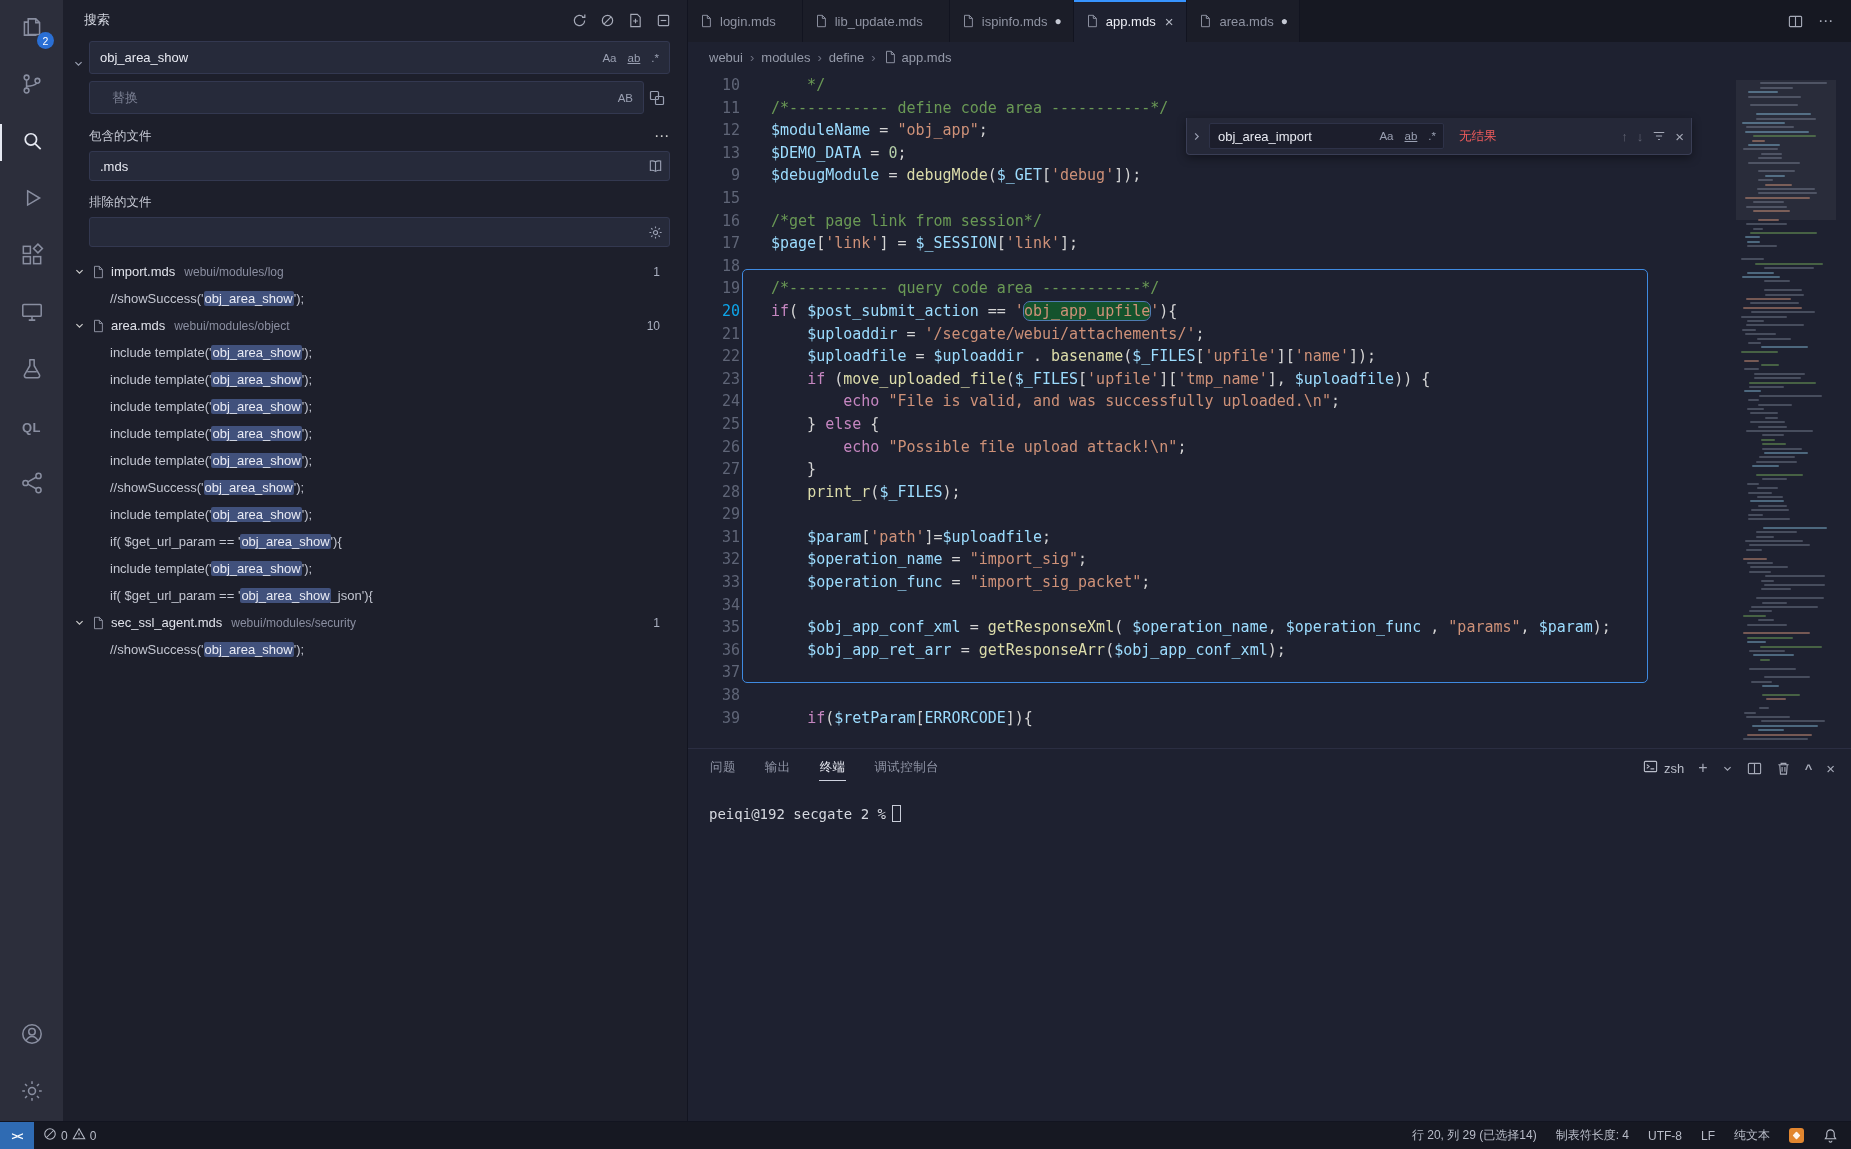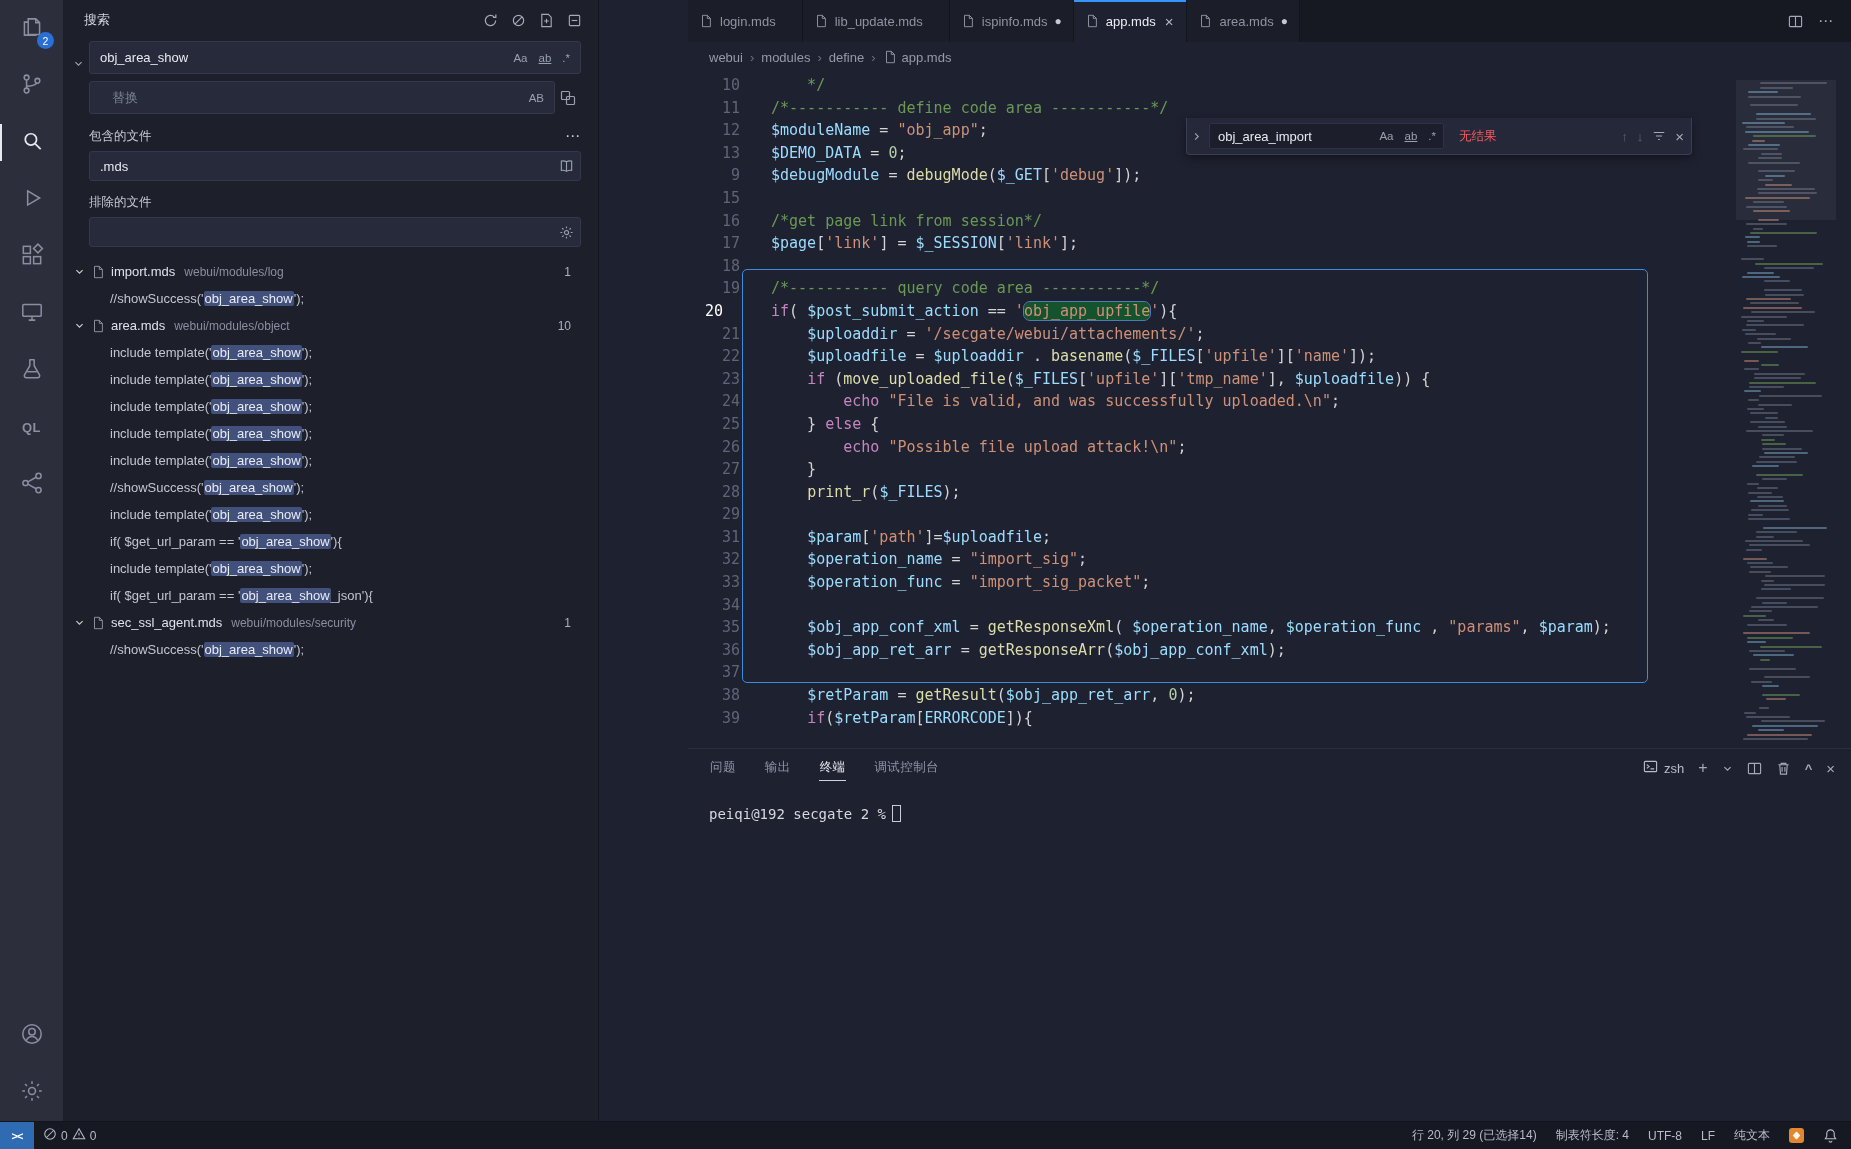--- a/index.html
+++ b/index.html
@@ -21,21 +21,21 @@
     color:#898ea0; position:relative; cursor:pointer; }
   .ab-item.active { color:#e6e9f2; }
   .ab-item.active::before { content:""; position:absolute; left:0; top:10px; bottom:10px; width:2px; background:#e6e9f2; }
   .ab-badge { position:absolute; right:9px; bottom:8px; min-width:17px; height:17px; border-radius:9px;
     background:#2a6fd4; color:#fff; font-size:10.5px; display:flex; align-items:center; justify-content:center; padding:0 3px; }
   .ab-spacer { flex:1; }
   .ab-ql { font-size:13px; font-weight:700; letter-spacing:.5px; }
 
   
   .sidebar {
-    position:absolute; left:63px; top:0; width:536px; bottom:28px;
+    position:absolute; left:63px; top:0; width:625px; bottom:28px;
     background:#1d1f2b; border-right:1px solid #121420;
   }
   .side-header { display:flex; align-items:center; padding:11px 16px 4px 21px; }
   .side-title { font-size:13px; color:#d5d8e2; }
   .side-header-icons { margin-left:auto; display:flex; gap:13px; color:#a6aab8; align-items:center; }
   .icon-btn { cursor:pointer; display:flex; align-items:center; }
 
   .search-block { display:flex; padding:8px 17px 0 10px; }
   .expander { width:16px; color:#9aa0b2; padding-top:16px; cursor:pointer; }
   .sb-fields { flex:1; }
@@ -85,21 +85,21 @@
 
   .breadcrumb { height:30px; display:flex; align-items:center; gap:7px; padding-left:21px; font-size:13px; color:#959aa9; }
   .crumb { cursor:pointer; }
   .crumb-sep { color:#6c7081; }
   .bc-file { display:flex; align-items:center; gap:5px; }
 
   .editor { position:absolute; top:72px; left:0; right:0; height:676px; overflow:hidden; }
   #code-lines { position:absolute; top:2px; left:0; right:115px; font:15px/22.6px "DejaVu Sans Mono", monospace; }
   .code-row { display:flex; height:22.6px; white-space:pre; cursor:text; }
   .ln { width:52px; flex:none; text-align:right; color:#5f6577; user-select:none; }
-  .ln.cur { color:#ffffff;text-align:center; }
+  .ln.cur { color:#0ea5e9; }
   .ct { padding-left:31px; color:#d4d4d4; }
   .cmt{color:#6a9955} .str{color:#ce9178} .var{color:#9cdcfe} .kw{color:#c586c0}
   .fn{color:#dcdcaa} .num{color:#b5cea8} .pun{color:#d4d4d4}
   .sel{background:#14532d; outline:1px solid #4e7cb2; border-radius:6px;}
 
   .range-box { position:absolute; left:54px; top:197px; width:906px; height:414px;
     border:1.5px solid #3f8ae0; border-radius:5px; pointer-events:none; }
 
   .find-widget { position:absolute; top:46px; right:159px; width:506px; height:37px;
     background:#252838; border:1px solid #3a3e55; border-top:none;
@@ -485,21 +485,21 @@
           <div class="code-row"><span class="ln">27</span><span class="ct"><span class="pun">    }</span></span></div>
           <div class="code-row"><span class="ln">28</span><span class="ct"><span class="pun">    </span><span class="fn">print_r</span><span class="pun">(</span><span class="var">$_FILES</span><span class="pun">);</span></span></div>
           <div class="code-row"><span class="ln">29</span><span class="ct"></span></div>
           <div class="code-row"><span class="ln">31</span><span class="ct"><span class="pun">    </span><span class="var">$param</span><span class="pun">[</span><span class="str">'path'</span><span class="pun">]=</span><span class="var">$uploadfile</span><span class="pun">;</span></span></div>
           <div class="code-row"><span class="ln">32</span><span class="ct"><span class="pun">    </span><span class="var">$operation_name</span><span class="pun"> = </span><span class="str">"import_sig"</span><span class="pun">;</span></span></div>
           <div class="code-row"><span class="ln">33</span><span class="ct"><span class="pun">    </span><span class="var">$operation_func</span><span class="pun"> = </span><span class="str">"import_sig_packet"</span><span class="pun">;</span></span></div>
           <div class="code-row"><span class="ln">34</span><span class="ct"></span></div>
           <div class="code-row"><span class="ln">35</span><span class="ct"><span class="pun">    </span><span class="var">$obj_app_conf_xml</span><span class="pun"> = </span><span class="fn">getResponseXml</span><span class="pun">( </span><span class="var">$operation_name</span><span class="pun">, </span><span class="var">$operation_func</span><span class="pun"> , </span><span class="str">"params"</span><span class="pun">, </span><span class="var">$param</span><span class="pun">);</span></span></div>
           <div class="code-row"><span class="ln">36</span><span class="ct"><span class="pun">    </span><span class="var">$obj_app_ret_arr</span><span class="pun"> = </span><span class="fn">getResponseArr</span><span class="pun">(</span><span class="var">$obj_app_conf_xml</span><span class="pun">);</span></span></div>
           <div class="code-row"><span class="ln">37</span><span class="ct"></span></div>
-          <div class="code-row"><span class="ln">38</span><span class="ct"><span class="pun">    </span><span class="var">$retParam</span><span class="pun"> = </span><span class="fn">getResult</span><span class="pun">(</span><span class="var">$obj_app_ret_arr</span><span class="pun">, </span><span class="num">0</span><span class="pun">);</span></span></div>
+          <div class="code-row"><span class="ln">38</span></div>
           <div class="code-row"><span class="ln">39</span><span class="ct"><span class="pun">    </span><span class="kw">if</span><span class="pun">(</span><span class="var">$retParam</span><span class="pun">[</span><span class="var">ERRORCODE</span><span class="pun">]){</span></span></div>
         </div>
       <div class="range-box"></div>
       <div id="minimap">
         <div class="mm-slider"></div>
       <div class="mm-bar" style="top: 10.4px; left: 23.7866px; width: 67.3913px; background: rgba(170, 178, 200, 0.3);"></div>
           <div class="mm-bar" style="top: 14.8px; left: 23.6598px; width: 33.292px; background: rgba(170, 178, 200, 0.3);"></div>
           <div class="mm-bar" style="top: 19.2px; left: 12.1727px; width: 29.5536px; background: rgba(156, 220, 254, 0.38);"></div>
           <div class="mm-bar" style="top: 23.6px; left: 12.3331px; width: 52.6071px; background: rgba(170, 178, 200, 0.3);"></div>
           <div class="mm-bar" style="top: 32.4px; left: 13.9391px; width: 48.0623px; background: rgba(170, 178, 200, 0.3);"></div>

